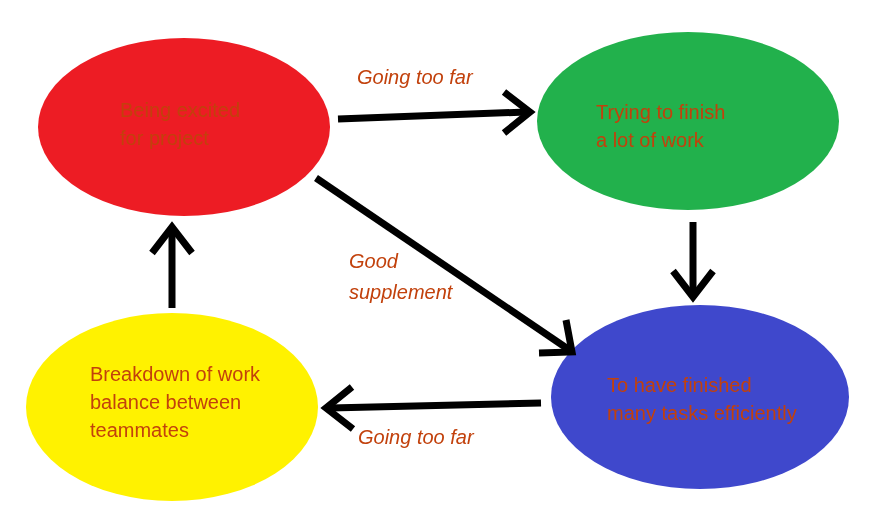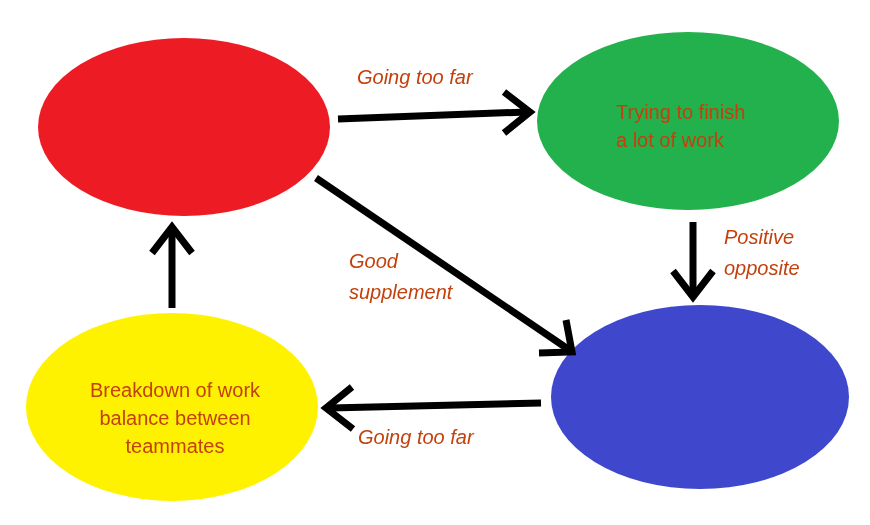--- a/index.html
+++ b/index.html
@@ -68,33 +68,35 @@
       <line x1="541" y1="403" x2="330" y2="408"></line>
       <polyline points="352,387 326,408 353,429"></polyline>
     </g>
 
     <g stroke="#000000" stroke-width="7" fill="none">
       <line x1="172" y1="308" x2="172" y2="231"></line>
       <polyline points="152,253 172,227 192,253"></polyline>
     </g>
   </svg>
 
+  <div class="label node-label" style="left:120px; top:96px;">Being excited
+for project</div>
 
-  <div class="label node-label" style="left:616px; top:98px;">Trying to finish
+  <div class="label node-label" style="left:596px; top:98px;">Trying to finish
 a lot of work</div>
 
-  <div class="label node-label" style="left:90px; top:376px;text-align:center;">Breakdown of work
+  <div class="label node-label" style="left:90px; top:360px;">Breakdown of work
 balance between
 teammates</div>
 
+  <div class="label node-label" style="left:607px; top:371px;">To have finished
+many tasks efficiently</div>
 
   <div class="label edge-label" style="left:357px; top:62px;">Going too far</div>
 
-  <div class="label edge-label" style="left:724px; top:222px;">Positive
-opposite</div>
 
   <div class="label edge-label" style="left:349px; top:246px;">Good
 supplement</div>
 
   <div class="label edge-label" style="left:358px; top:422px;">Going too far</div>
 
 
 </div>
 
 </body></html>

